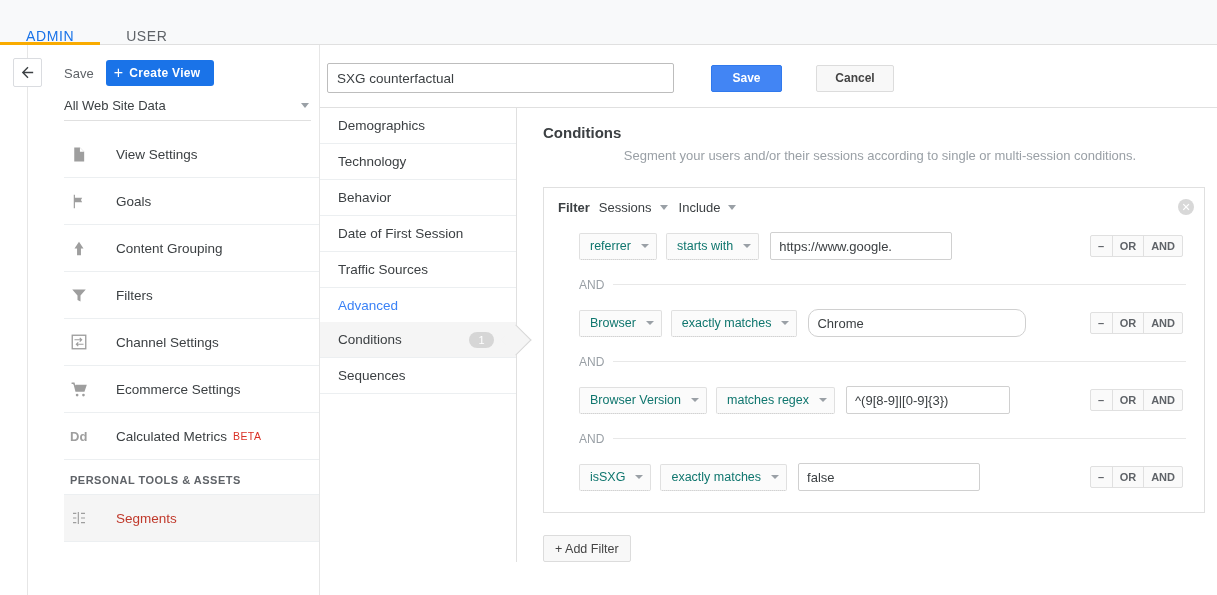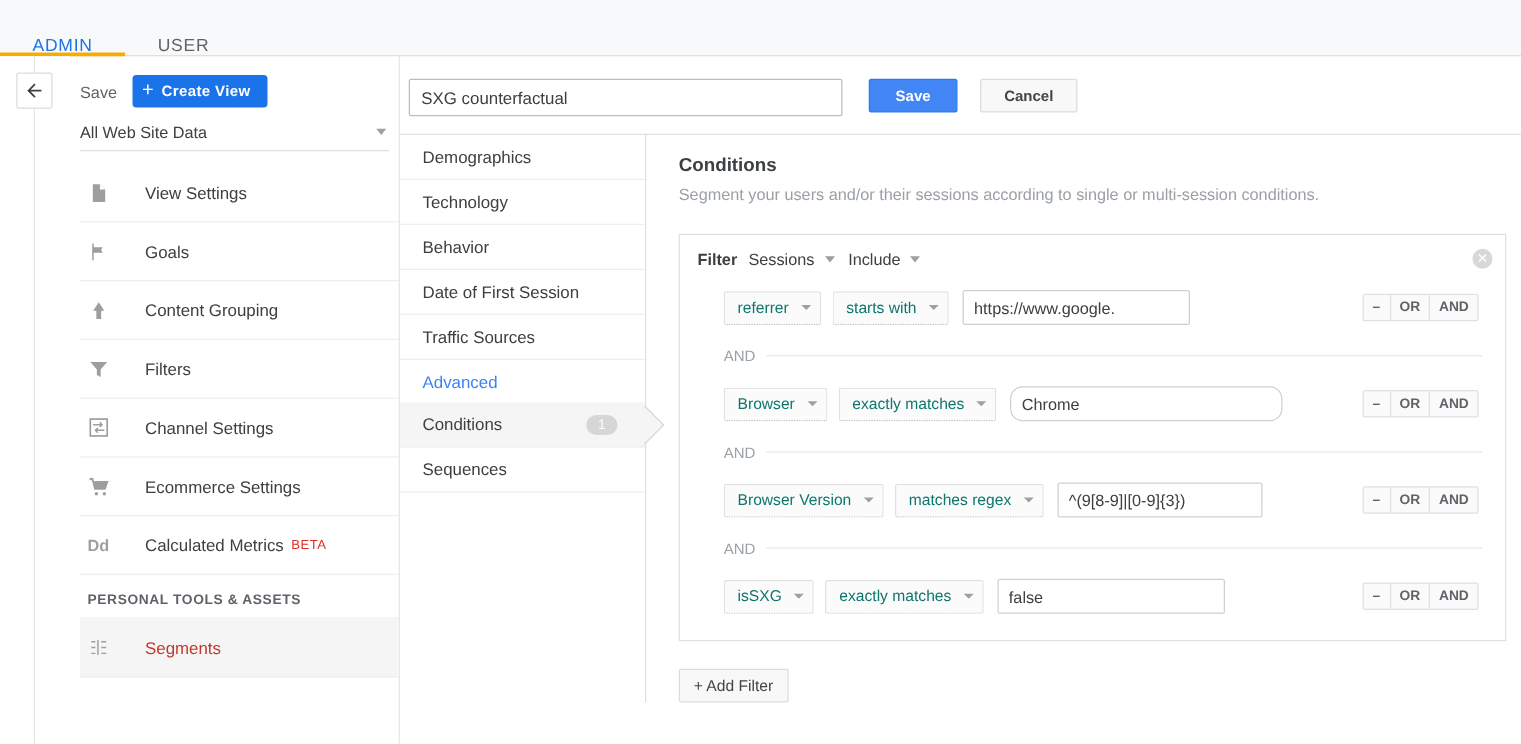--- a/index.html
+++ b/index.html
@@ -128,21 +128,21 @@
   }
   .dd-glyph {
     font-size: 13px; font-weight: bold; color: #9e9e9e;
     font-family: "Liberation Sans", sans-serif;
   }
 
   
   .main { flex: 1; position: relative; }
 
   .name-row {
-    display: flex; align-items: flex-start; gap: 0;
+    display: flex; align-items: center; gap: 16px;
     padding: 18px 0 0 7px;
   }
   .name-input {
     width: 347px; height: 30px;
     border: 1px solid #bdbdbd; border-radius: 2px;
     padding: 0 9px;
     font-size: 13.5px; color: #3c4043;
     font-family: "Liberation Sans", sans-serif;
     outline: none;
     background: #fff;
@@ -204,21 +204,21 @@
     z-index: 2;
   }
 
   
   .detail { flex: 1; padding: 16px 0 0 26px; }
   .detail h2 {
     margin: 0; font-size: 15px; font-weight: bold; color: #3c4043;
     font-family: "Liberation Sans", sans-serif;
   }
   .detail .sub {
-    margin: 7px 0 0 0; font-size: 13px; color: #9aa0a6;
+    margin: 7px 0 0 0; font-size: 13px; color: #9aa0a6; text-align: center;
   }
 
   .filterbox {
     margin-top: 24px;
     margin-right: 12px;
     border: 1px solid #e0e0e0;
     background: #fff;
     position: relative;
     padding: 12px 14px 16px 14px;
   }

